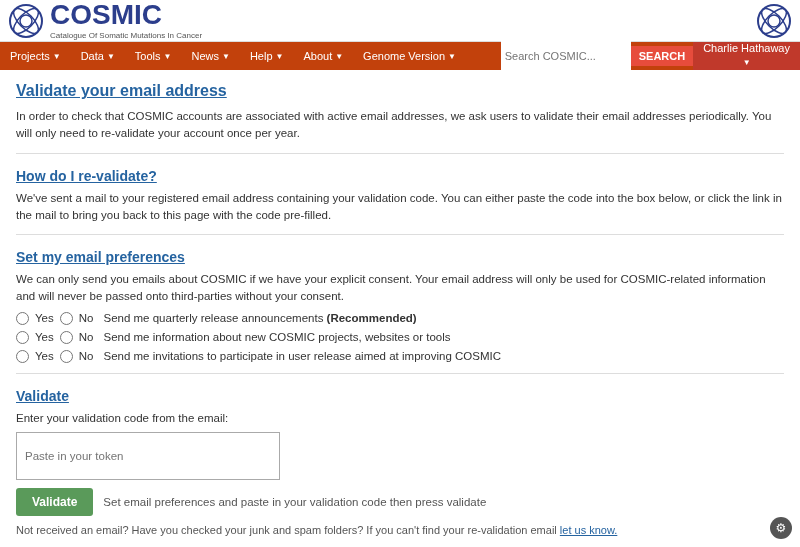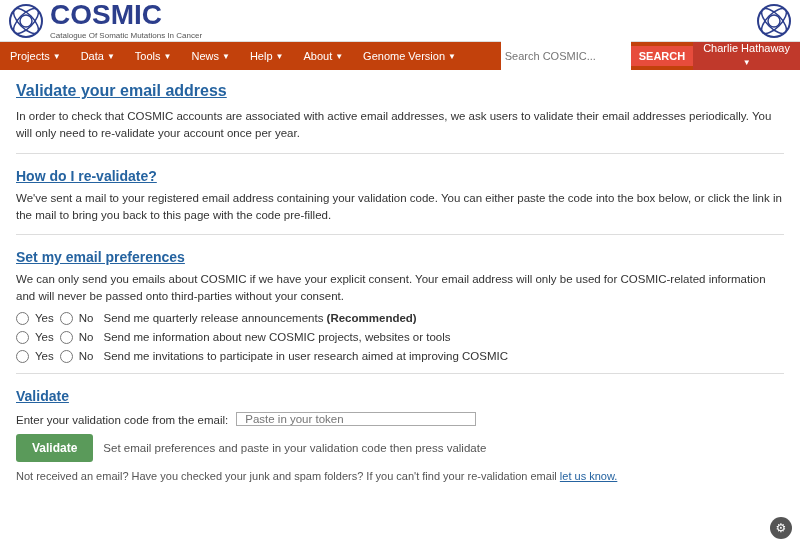--- a/index.html
+++ b/index.html
@@ -31,23 +31,23 @@
     hr.section-divider { border: none; border-top: 1px solid #ddd; margin: 10px 0; }
 
     
     .radio-group { display: flex; align-items: center; gap: 6px; margin: 6px 0; font-size: 11.5px; }
     .radio-group label { cursor: pointer; }
     .radio-group input[type=radio] { cursor: pointer; }
     .radio-group .desc { margin-left: 4px; }
 
     
     .validate-section { margin-top: 10px; }
-    .validate-input-row { display: flex; align-items: flex-end; gap: 8px; margin: 8px 0; }
+    .validate-input-row { display: flex; align-items: flex-start; gap: 8px; margin: 8px 0; flex-direction: column; }
     .validate-input-row label { font-size: 11.5px; }
-    .token-input { border: 1px solid #aaa; padding: 0 8px; font-size: 11.5px; width: 240px; color: #999; }
+    .token-input { border: 1px solid #aaa; padding: 17px 8px; font-size: 11.5px; width: 264px; color: #999; }
     .validate-btn { background: #5a9a5a; color: #fff; border: none; padding: 7px 16px; font-size: 12px; font-weight: bold; cursor: pointer; border-radius: 3px; }
     .validate-note { font-size: 11px; color: #555; margin-top: 6px; }
     .validate-note a { color: #2563a0; }
     .validate-inline-text { font-size: 11.5px; color: #555; }
 
     
     .gear-corner { position: fixed; bottom: 8px; right: 8px; }
     .gear-icon-btn { background: #555; color: #fff; border: none; border-radius: 50%; width: 22px; height: 22px; cursor: pointer; font-size: 12px; display: flex; align-items: center; justify-content: center; }
   </style>
 </head>
@@ -118,21 +118,21 @@
     <input type="radio" name="r2" id="r2n" style="">
     <label for="r2n">No</label>
     <span class="desc">Send me information about new COSMIC projects, websites or tools</span>
   </div>
 
   <div class="radio-group">
     <input type="radio" name="r3" id="r3y" style="">
     <label for="r3y">Yes</label>
     <input type="radio" name="r3" id="r3n" style="">
     <label for="r3n">No</label>
-    <span class="desc">Send me invitations to participate in user research aimed at improving COSMIC</span>
+    <span class="desc">Send me invitations to participate in user release aimed at improving COSMIC</span>
   </div>
 
   <hr class="section-divider">
 
   <div class="validate-section">
     <h2 class="section-title">Validate</h2>
     <div class="validate-input-row">
       <label>Enter your validation code from the email:</label>
       <input type="text" class="token-input" placeholder="Paste in your token" style="">
     </div>

